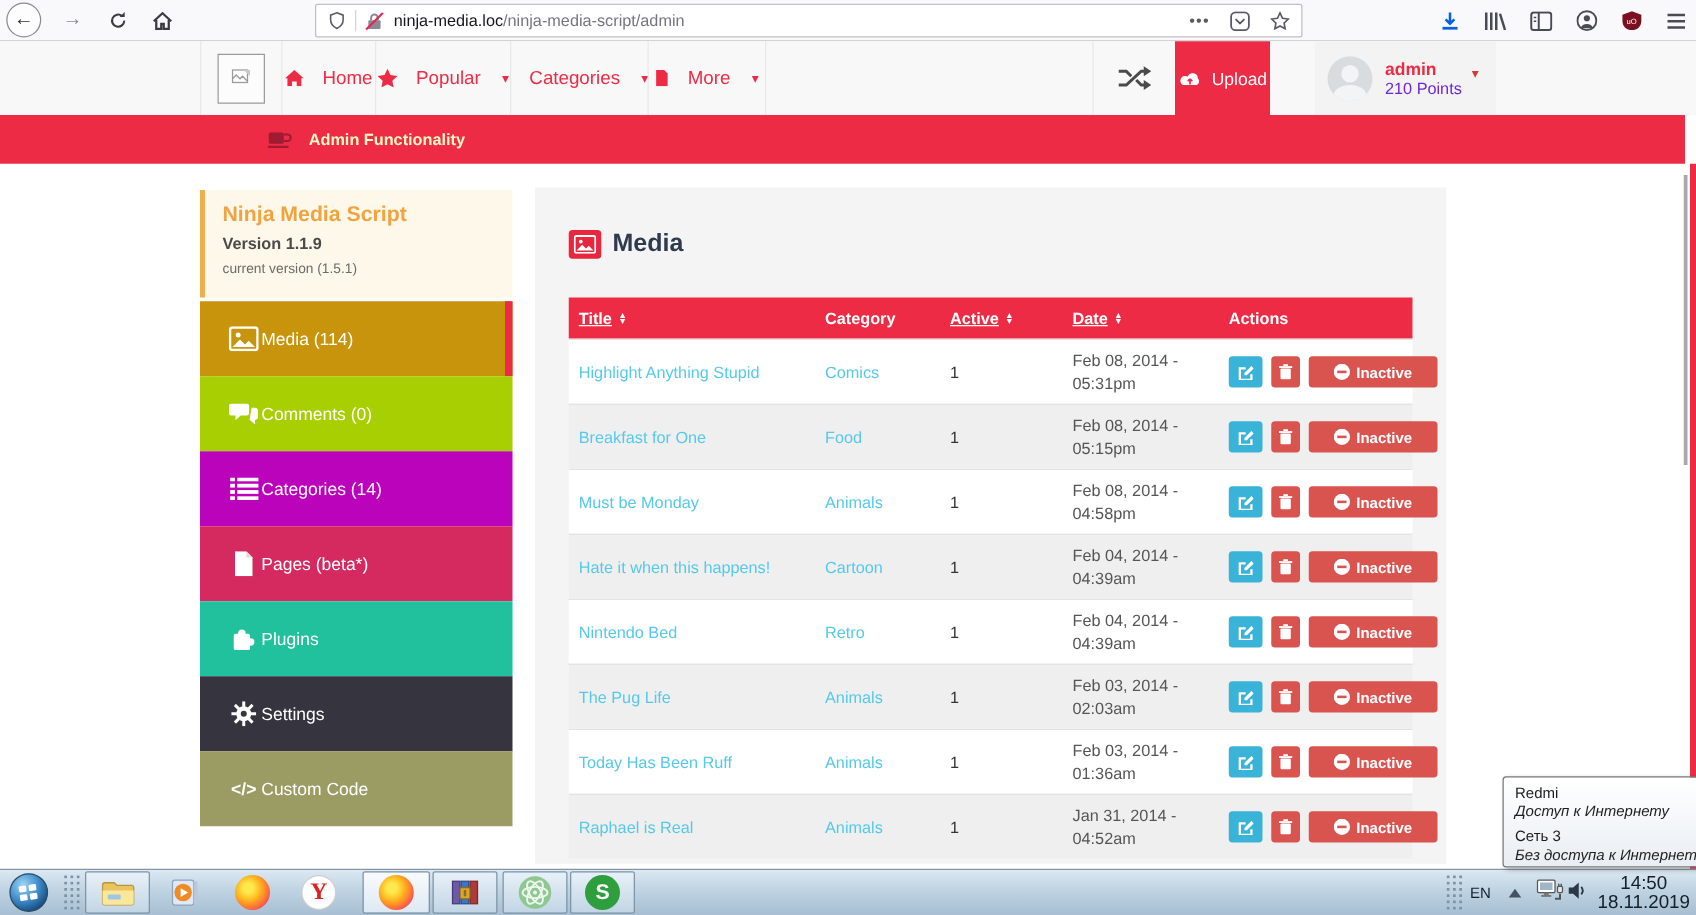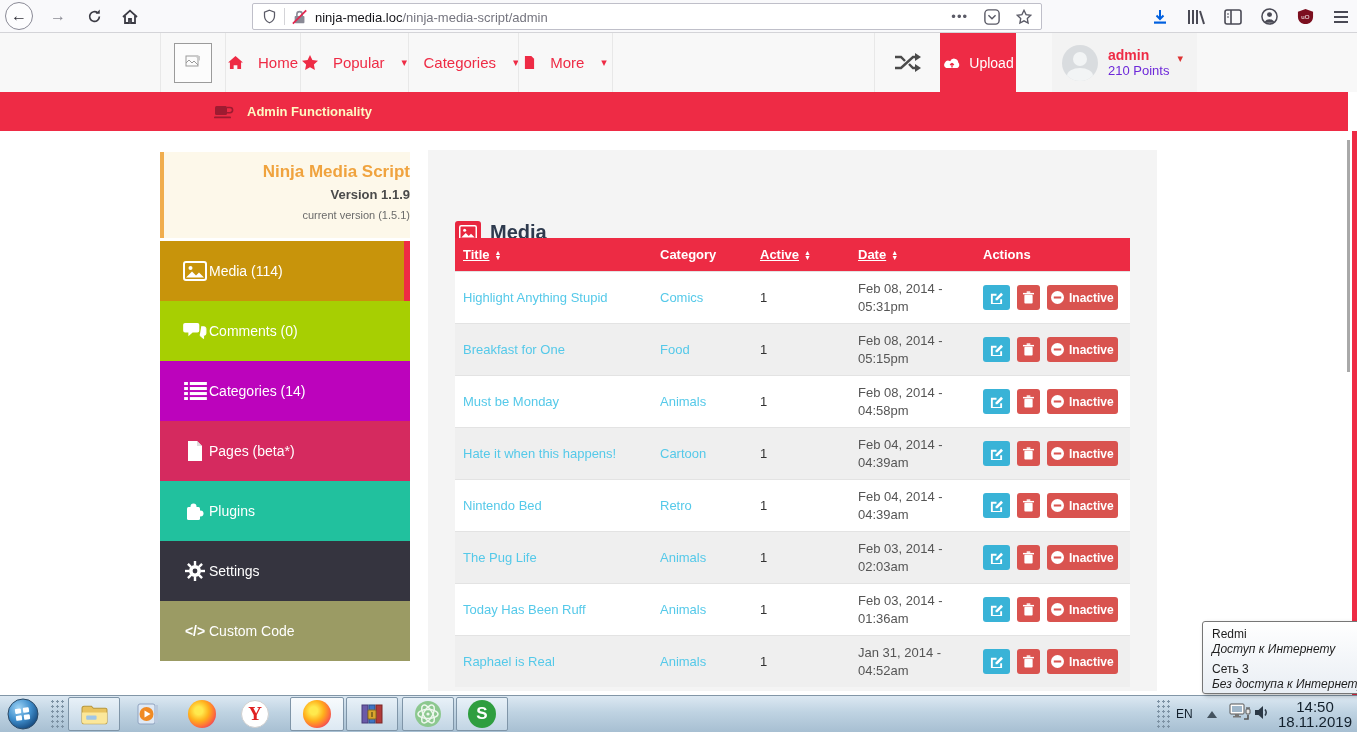--- a/index.html
+++ b/index.html
@@ -37,53 +37,53 @@
   .user-name { color:#ee2b45; font-weight:bold; font-size:14px; }
   .user-points { color:#6d28d9; font-size:13px; }
   .user-caret { color:#d33; font-size:11px; margin-left:8px; margin-top:-8px; }
 
   
   .admin-bar { position:absolute; top:92px; left:0; width:1348px; height:39px; background:#ee2b45; display:flex; align-items:center; }
   .admin-bar .cup { margin-left:214px; }
   .admin-title { margin-left:12px; color:#fef9c3; font-weight:bold; font-size:13px; }
 
   
-  .version-box { position:absolute; left:160px; top:152px; width:250px; height:86px; background:#fdf8ea; border-left:4px solid #f0ad4e; padding:10px 0 0 14px;text-align:right; }
+  .version-box { position:absolute; left:160px; top:152px; width:250px; height:86px; background:#fdf8ea; border-left:4px solid #f0ad4e; padding:10px 0 0 14px; }
   .app-name { color:#f0a33e; font-weight:bold; font-size:17px; }
   .version-line { color:#4a4a4a; font-weight:bold; font-size:13px; margin-top:5px; }
   .current-version { color:#6b6b6b; font-size:11px; margin-top:7px; }
   .side-menu { position:absolute; left:160px; top:241px; width:250px; }
   .side-item { height:60px; display:flex; align-items:center; position:relative; color:#fff; font-size:14px; cursor:pointer; }
   .side-icon { width:28px; margin-left:21px; display:flex; justify-content:center; align-items:center; }
   .side-label { margin-left:0; }
   .side-item.active::after { content:""; position:absolute; right:0; top:0; width:6px; height:100%; background:#ee2b45; }
   .code-glyph { color:#fff; font-weight:bold; font-size:14px; }
 
   
   .card { position:absolute; left:428px; top:150px; width:729px; height:541px; background:#f4f4f4; }
-  .card-heading { position:absolute; left:27px; top:34px; display:flex; align-items:center; gap:9px;margin-top:37px; }
+  .card-heading { position:absolute; left:27px; top:34px; display:flex; align-items:center; gap:9px; }
   .heading-icon { width:26px; height:23px; background:#e8273f; border-radius:3px; display:flex; align-items:center; justify-content:center; }
   .heading-text { font-size:20px; font-weight:bold; color:#2e3a4e; }
   .table { position:absolute; left:27px; top:88px; width:675px; }
   .thead, .trow { display:grid; grid-template-columns:197px 100px 98px 125px 1fr; }
   .thead { background:#ed2b44; height:33px; align-items:center; color:#fff; font-weight:bold; font-size:13px; }
   .th { padding-left:8px; display:flex; gap:5px; align-items:center; }
   .th-sortable .th-label { text-decoration:underline; }
   .sort-glyph { display:inline-flex; flex-direction:column; font-size:7px; line-height:5px; }
   .tbody .trow { min-height:52px; align-items:center; background:#fff; border-top:1px solid #e3e3e3; font-size:13px; }
   .tbody .trow:nth-child(even) { background:#efefef; }
   .td { padding-left:8px; }
   .link { color:#55c9e9; cursor:pointer; text-decoration:none; }
   .active-val { color:#333; }
   .date-val { color:#555; line-height:18px; }
   .date-val span { display:block; }
   .actions { display:flex; align-items:center; gap:7px; padding-left:8px; }
   .btn-edit { width:27px; height:25px; background:#39b3d7; border-radius:3px; border:none; display:flex; align-items:center; justify-content:center; cursor:pointer; }
   .btn-trash { width:23px; height:25px; background:#d9534f; border-radius:3px; border:none; display:flex; align-items:center; justify-content:center; cursor:pointer; }
-  .btn-inactive { height:25px; background:#d9534f; border-radius:3px; border:none; color:#fff; font-weight:bold; font-size:12px; display:flex; align-items:center; gap:5px; padding:0 4px; cursor:pointer; }
+  .btn-inactive { height:25px; background:#d9534f; border-radius:3px; border:none; color:#fff; font-weight:bold; font-size:12px; display:flex; align-items:center; gap:5px; padding:0 20px; cursor:pointer; }
 
   
   .red-edge { position:absolute; left:1352px; top:131px; width:5px; height:564px; background:#ee2b45; }
   .scroll-thumb { position:absolute; left:1347px; top:140px; width:3px; height:232px; background:#a9a9a9; cursor:pointer; }
 
   
   .net-popup { position:absolute; left:1202px; top:621px; width:170px; height:73px; background:linear-gradient(#ffffff,#e9eef4); border:1px solid #767676; border-radius:3px; padding:5px 0 0 9px; font-size:12px; color:#1e1e1e; box-shadow:2px 2px 4px rgba(0,0,0,.25); z-index:60; }
   .np-line { line-height:15px; white-space:nowrap; }
   .np-italic { font-style:italic; }
   .np-gap { margin-top:5px; }

